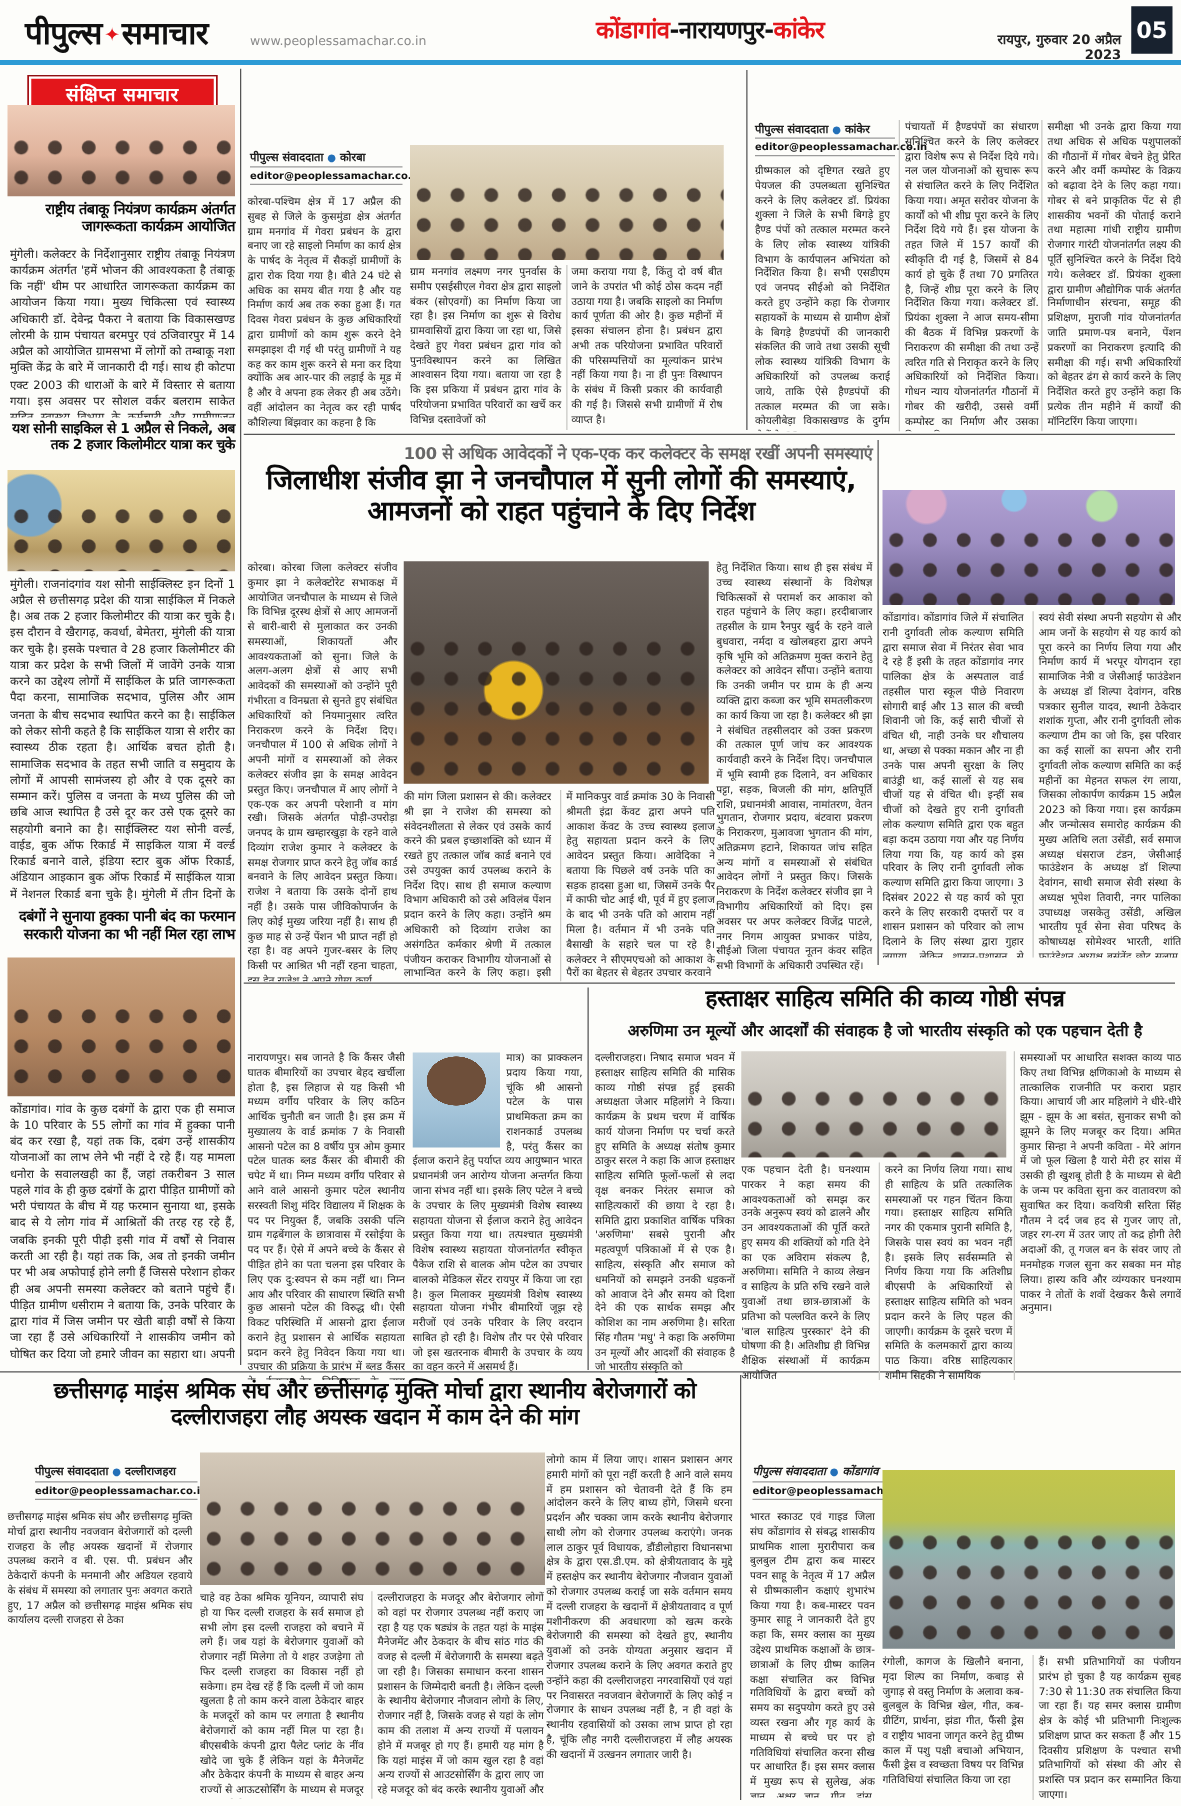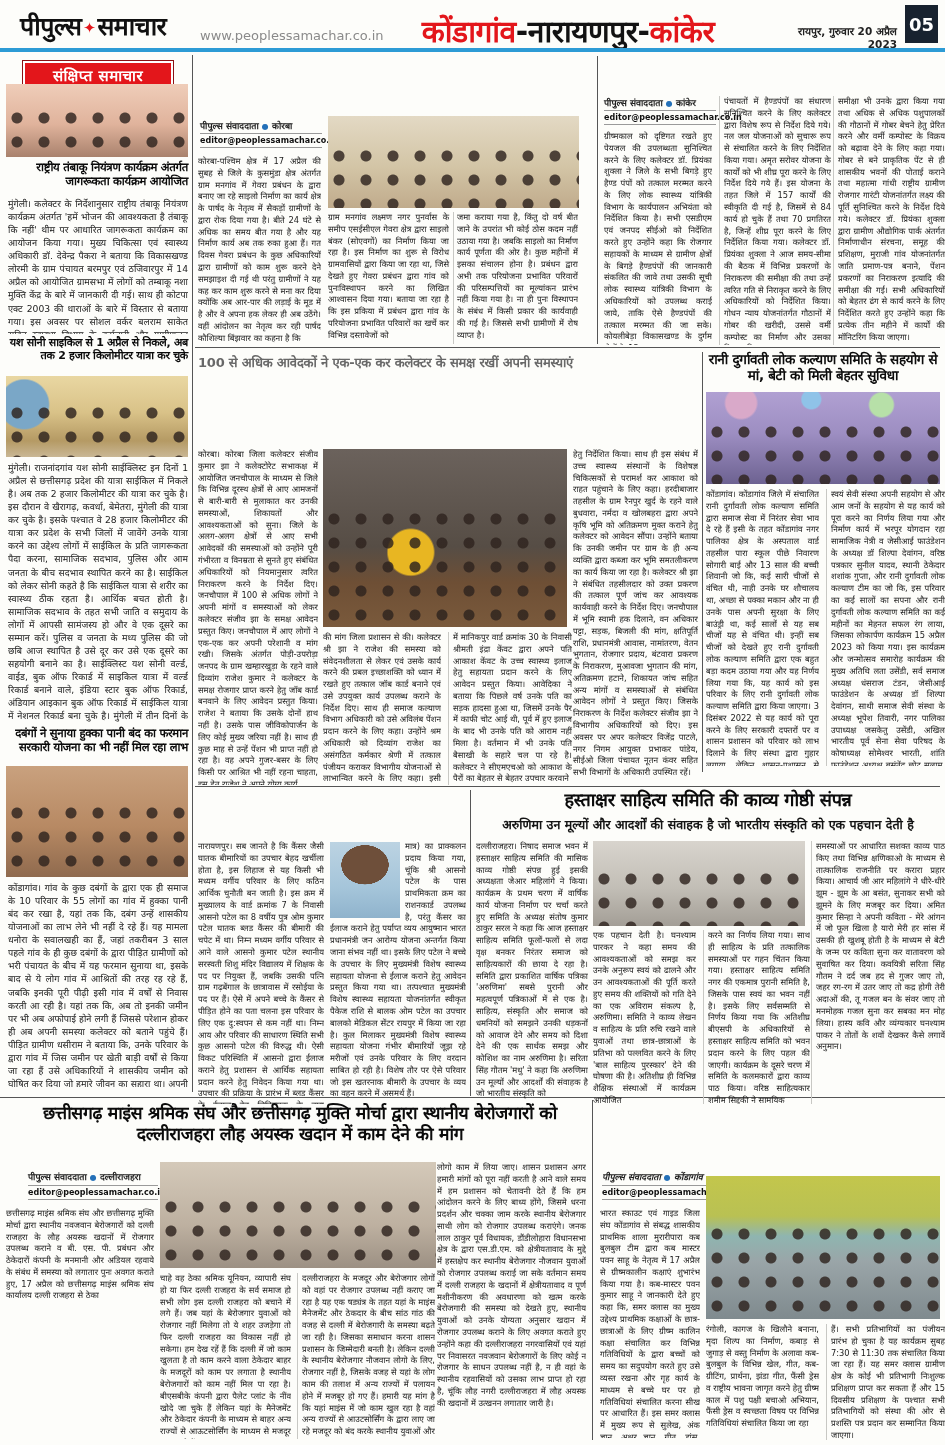--- a/index.html
+++ b/index.html
@@ -2,32 +2,32 @@
 <html><head>
 <meta charset="utf-8">
 <style>
   html,body{margin:0;padding:0;background:#e8e8e4;}
   #page{position:relative;width:945px;height:1445px;margin:0 auto;background:#fdfdfa;
         font-family:"DejaVu Sans",sans-serif;color:#1a1a1a;overflow:hidden;}
   .abs{position:absolute;}
   
   .logo{left:20px;top:8px;font-size:25px;font-weight:bold;letter-spacing:-0.5px;color:#101010;}
   .logo .mark{color:#e3161b;font-size:15px;vertical-align:middle;padding:0 2px;}
-  .site{left:200px;top:28px;font-size:13px;color:#8a8a8a;}
-  .region{left:408px;top:10px;width:320px;text-align:center;font-size:30px;font-weight:bold;color:#121212;letter-spacing:-0.5px;}
+  .site{left:200px;top:28px;font-size:10px;color:#8a8a8a;}
+  .region{left:408px;top:10px;width:320px;text-align:center;font-size:19px;font-weight:bold;color:#121212;letter-spacing:-0.5px;}
   .region .red{color:#e3161b;}
   .dateline{left:772px;top:24px;width:125px;font-size:10.5px;font-weight:bold;text-align:right;color:#222;}
   .pagenum{left:905px;top:5px;width:33px;height:38px;background:#18222f;color:#fff;font-size:18px;font-weight:bold;
            display:flex;align-items:center;justify-content:center;}
   .blue-rule{left:0;top:48px;width:945px;height:4px;background:#2d9bd5;}
   
   .vline{width:1px;background:#555;}
   .hline{height:1px;background:#555;}
   
-  .kicker{font-size:13px;font-weight:bold;color:#686868;text-align:left;letter-spacing:-0.2px;}
+  .kicker{font-size:13px;font-weight:bold;color:#686868;text-align:right;letter-spacing:-0.2px;}
   .headline{font-weight:bold;color:#0b0b0b;line-height:1.18;text-align:center;letter-spacing:-0.3px;}
   .hl-left{text-align:right;}
   .subhead{font-weight:bold;color:#141414;text-align:center;line-height:1.2;}
   .byline{font-size:9px;font-weight:bold;color:#1d1d1d;}
   .byline .bdot{color:#2470b8;font-size:8px;}
   .email{font-size:8px;font-weight:bold;color:#111;border-top:1px solid #9a9a9a;border-bottom:1px solid #9a9a9a;padding:2px 0;}
   .body-text{font-size:8.3px;line-height:1.42;text-align:justify;color:#1c1c1c;overflow:hidden;}
   .briefs-body{font-size:9.2px;}
   .sect-box{left:22px;top:60px;width:150px;height:27px;background:#e3161b;border:1.5px solid #8c1114;
             box-shadow:inset 0 0 0 2px #ffffff;color:#fff;font-size:15px;font-weight:bold;
@@ -103,27 +103,27 @@
 
   <div class="abs byline" style="left:604px;top:96px;width:112px;">
     <span>पीपुल्स संवाददाता</span> <span class="bdot">●</span> <span>कांकेर</span>
   </div>
   <div class="abs email" style="left:604px;top:110px;width:112px;">editor@peoplessamachar.co.in</div>
   <div class="abs body-text" style="left:604px;top:131px;width:108px;height:214px;">ग्रीष्मकाल को दृष्टिगत रखते हुए पेयजल की उपलब्धता सुनिश्चित करने के लिए कलेक्टर डॉ. प्रियंका शुक्ला ने जिले के सभी बिगड़े हुए हैण्ड पंपों को तत्काल मरम्मत करने के लिए लोक स्वास्थ्य यांत्रिकी विभाग के कार्यपालन अभियंता को निर्देशित किया है। सभी एसडीएम एवं जनपद सीईओ को निर्देशित करते हुए उन्होंने कहा कि रोजगार सहायकों के माध्यम से ग्रामीण क्षेत्रों के बिगड़े हैण्डपंपों की जानकारी संकलित की जावे तथा उसकी सूची लोक स्वास्थ्य यांत्रिकी विभाग के अधिकारियों को उपलब्ध कराई जाये, ताकि ऐसे हैण्डपंपों की तत्काल मरम्मत की जा सके। कोयलीबेड़ा विकासखण्ड के दुर्गम क्षेत्रों के 13 ग्राम</div>
   <div class="abs body-text" style="left:719px;top:96px;width:107px;height:249px;border-left:1px solid #c8c8c4;padding-left:4px;">पंचायतों में हैण्डपंपों का संधारण सुनिश्चित करने के लिए कलेक्टर द्वारा विशेष रूप से निर्देश दिये गये। नल जल योजनाओं को सुचारू रूप से संचालित करने के लिए निर्देशित किया गया। अमृत सरोवर योजना के कार्यों को भी शीघ्र पूरा करने के लिए निर्देश दिये गये हैं। इस योजना के तहत जिले में 157 कार्यों की स्वीकृति दी गई है, जिसमें से 84 कार्य हो चुके हैं तथा 70 प्रगतिरत है, जिन्हें शीघ्र पूरा करने के लिए निर्देशित किया गया। कलेक्टर डॉ. प्रियंका शुक्ला ने आज समय-सीमा की बैठक में विभिन्न प्रकरणों के निराकरण की समीक्षा की तथा उन्हें त्वरित गति से निराकृत करने के लिए अधिकारियों को निर्देशित किया। गोधन न्याय योजनांतर्गत गौठानों में गोबर की खरीदी, उससे वर्मी कम्पोस्ट का निर्माण और उसका विक्रय की</div>
   <div class="abs body-text" style="left:833px;top:96px;width:107px;height:249px;border-left:1px solid #c8c8c4;padding-left:4px;">समीक्षा भी उनके द्वारा किया गया तथा अधिक से अधिक पशुपालकों की गौठानों में गोबर बेचने हेतु प्रेरित करने और वर्मी कम्पोस्ट के विक्रय को बढ़ावा देने के लिए कहा गया। गोबर से बने प्राकृतिक पेंट से ही शासकीय भवनों की पोताई कराने तथा महात्मा गांधी राष्ट्रीय ग्रामीण रोजगार गारंटी योजनांतर्गत लक्ष्य की पूर्ति सुनिश्चित करने के निर्देश दिये गये। कलेक्टर डॉ. प्रियंका शुक्ला द्वारा ग्रामीण औद्योगिक पार्क अंतर्गत निर्माणाधीन संरचना, समूह की प्रशिक्षण, मुराजी गांव योजनांतर्गत जाति प्रमाण-पत्र बनाने, पेंशन प्रकरणों का निराकरण इत्यादि की समीक्षा की गई। सभी अधिकारियों को बेहतर ढंग से कार्य करने के लिए निर्देशित करते हुए उन्होंने कहा कि प्रत्येक तीन महीने में कार्यों की मॉनिटरिंग किया जाएगा।</div>
 
   <div class="abs kicker" style="left:198px;top:353px;width:500px;">100 से अधिक आवेदकों ने एक-एक कर कलेक्टर के समक्ष रखीं अपनी समस्याएं</div>
+  <div class="abs headline" style="left:198px;top:372px;width:502px;font-size:21.5px;">जिलाधीश संजीव झा ने जनचौपाल में सुनी लोगों की समस्याएं, आमजनों को राहत पहुंचाने के दिए निर्देश</div>
   <div class="abs body-text" style="left:198px;top:449px;width:120px;height:336px;">कोरबा। कोरबा जिला कलेक्टर संजीव कुमार झा ने कलेक्टोरेट सभाकक्ष में आयोजित जनचौपाल के माध्यम से जिले कि विभिन्न दूरस्थ क्षेत्रों से आए आमजनों से बारी-बारी से मुलाकात कर उनकी समस्याओं, शिकायतों और आवश्यकताओं को सुना। जिले के अलग-अलग क्षेत्रों से आए सभी आवेदकों की समस्याओं को उन्होंने पूरी गंभीरता व विनम्रता से सुनते हुए संबंधित अधिकारियों को नियमानुसार त्वरित निराकरण करने के निर्देश दिए। जनचौपाल में 100 से अधिक लोगों ने अपनी मांगों व समस्याओं को लेकर कलेक्टर संजीव झा के समक्ष आवेदन प्रस्तुत किए। जनचौपाल में आए लोगों ने एक-एक कर अपनी परेशानी व मांग रखी। जिसके अंतर्गत पोड़ी-उपरोड़ा जनपद के ग्राम खम्हारखुड़ा के रहने वाले दिव्यांग राजेश कुमार ने कलेक्टर के समक्ष रोजगार प्राप्त करने हेतु जॉब कार्ड बनवाने के लिए आवेदन प्रस्तुत किया। राजेश ने बताया कि उसके दोनों हाथ नहीं है। उसके पास जीविकोपार्जन के लिए कोई मुख्य जरिया नहीं है। साथ ही कुछ माह से उन्हें पेंशन भी प्राप्त नहीं हो रहा है। वह अपने गुजर-बसर के लिए किसी पर आश्रित भी नहीं रहना चाहता, इस हेतु राजेश ने अपने योग्य कार्य</div>
   <div class="photo crowd ph-chaupal" style="left:323px;top:449px;width:244px;height:178px;"></div>
   <div class="abs body-text" style="left:323px;top:632px;width:118px;height:153px;">की मांग जिला प्रशासन से की। कलेक्टर श्री झा ने राजेश की समस्या को संवेदनशीलता से लेकर एवं उसके कार्य करने की प्रबल इच्छाशक्ति को ध्यान में रखते हुए तत्काल जॉब कार्ड बनाने एवं उसे उपयुक्त कार्य उपलब्ध कराने के निर्देश दिए। साथ ही समाज कल्याण विभाग अधिकारी को उसे अविलंब पेंशन प्रदान करने के लिए कहा। उन्होंने श्रम अधिकारी को दिव्यांग राजेश का असंगठित कर्मकार श्रेणी में तत्काल पंजीयन कराकर विभागीय योजनाओं से लाभान्वित करने के लिए कहा। इसी कड़ी</div>
   <div class="abs body-text" style="left:448px;top:632px;width:119px;height:153px;border-left:1px solid #c8c8c4;padding-left:4px;">में मानिकपुर वार्ड क्रमांक 30 के निवासी श्रीमती इंद्रा केंवट द्वारा अपने पति आकाश केंवट के उच्च स्वास्थ्य इलाज हेतु सहायता प्रदान करने के लिए आवेदन प्रस्तुत किया। आवेदिका ने बताया कि पिछले वर्ष उनके पति का सड़क हादसा हुआ था, जिसमें उनके पैर में काफी चोट आई थी, पूर्व में हुए इलाज के बाद भी उनके पति को आराम नहीं मिला है। वर्तमान में भी उनके पति बैसाखी के सहारे चल पा रहे है। कलेक्टर ने सीएमएचओ को आकाश के पैरों का बेहतर से बेहतर उपचार करवाने</div>
   <div class="abs body-text" style="left:573px;top:449px;width:125px;height:336px;">हेतु निर्देशित किया। साथ ही इस संबंध में उच्च स्वास्थ्य संस्थानों के विशेषज्ञ चिकित्सकों से परामर्श कर आकाश को राहत पहुंचाने के लिए कहा। हरदीबाजार तहसील के ग्राम रैनपुर खुर्द के रहने वाले बुधवारा, नर्मदा व खोलबहरा द्वारा अपने कृषि भूमि को अतिक्रमण मुक्त कराने हेतु कलेक्टर को आवेदन सौंपा। उन्होंने बताया कि उनकी जमीन पर ग्राम के ही अन्य व्यक्ति द्वारा कब्जा कर भूमि समतलीकरण का कार्य किया जा रहा है। कलेक्टर श्री झा ने संबंधित तहसीलदार को उक्त प्रकरण की तत्काल पूर्ण जांच कर आवश्यक कार्यवाही करने के निर्देश दिए। जनचौपाल में भूमि स्वामी हक दिलाने, वन अधिकार पट्टा, सड़क, बिजली की मांग, क्षतिपूर्ति राशि, प्रधानमंत्री आवास, नामांतरण, वेतन भुगतान, रोजगार प्रदाय, बंटवारा प्रकरण के निराकरण, मुआवजा भुगतान की मांग, अतिक्रमण हटाने, शिकायत जांच सहित अन्य मांगों व समस्याओं से संबंधित आवेदन लोगों ने प्रस्तुत किए। जिसके निराकरण के निर्देश कलेक्टर संजीव झा ने विभागीय अधिकारियों को दिए। इस अवसर पर अपर कलेक्टर विजेंद्र पाटले, नगर निगम आयुक्त प्रभाकर पांडेय, सीईओ जिला पंचायत नूतन कंवर सहित सभी विभागों के अधिकारी उपस्थित रहें।</div>
 
-  <div class="abs headline" style="left:706px;top:352px;width:234px;font-size:13.5px;">रानी दुर्गावती लोक कल्याण समिति के सहयोग से मां, बेटी को मिली बेहतर सुविधा</div>
   <div class="photo crowd ph-rani" style="left:706px;top:392px;width:234px;height:92px;"></div>
   <div class="abs body-text" style="left:706px;top:489px;width:113px;height:277px;">कोंडागांव। कोंडागांव जिले में संचालित रानी दुर्गावती लोक कल्याण समिति द्वारा समाज सेवा में निरंतर सेवा भाव दे रहे हैं इसी के तहत कोंडागांव नगर पालिका क्षेत्र के अस्पताल वार्ड तहसील पारा स्कूल पीछे निवारण सोगारी बाई और 13 साल की बच्ची शिवानी जो कि, कई सारी चीजों से वंचित थी, नाही उनके घर शौचालय था, अच्छा से पक्का मकान और ना ही उनके पास अपनी सुरक्षा के लिए बाउंड्री था, कई सालों से यह सब चीजों यह से वंचित थी। इन्हीं सब चीजों को देखते हुए रानी दुर्गावती लोक कल्याण समिति द्वारा एक बहुत बड़ा कदम उठाया गया और यह निर्णय लिया गया कि, यह कार्य को इस परिवार के लिए रानी दुर्गावती लोक कल्याण समिति द्वारा किया जाएगा। 3 दिसंबर 2022 से यह कार्य को पूरा करने के लिए सरकारी दफ्तरों पर व शासन प्रशासन को परिवार को लाभ दिलाने के लिए संस्था द्वारा गुहार लगाया, लेकिन शासन-प्रशासन से किसी तरह की सहयोग नहीं मिलने से</div>
   <div class="abs body-text" style="left:826px;top:489px;width:114px;height:277px;border-left:1px solid #c8c8c4;padding-left:4px;">स्वयं सेवी संस्था अपनी सहयोग से और आम जनों के सहयोग से यह कार्य को पूरा करने का निर्णय लिया गया और निर्माण कार्य में भरपूर योगदान रहा सामाजिक नेत्री व जेसीआई फाउंडेशन के अध्यक्ष डॉ शिल्पा देवांगन, वरिष्ठ पत्रकार सुनील यादव, स्थानी ठेकेदार शशांक गुप्ता, और रानी दुर्गावती लोक कल्याण टीम का जो कि, इस परिवार का कई सालों का सपना और रानी दुर्गावती लोक कल्याण समिति का कई महीनों का मेहनत सफल रंग लाया, जिसका लोकार्पण कार्यक्रम 15 अप्रैल 2023 को किया गया। इस कार्यक्रम और जन्मोत्सव समारोह कार्यक्रम की मुख्य अतिथि लता उसेंडी, सर्व समाज अध्यक्ष धंसराज टंडन, जेसीआई फाउंडेशन के अध्यक्ष डॉ शिल्पा देवांगन, साथी समाज सेवी संस्था के अध्यक्ष भूपेश तिवारी, नगर पालिका उपाध्यक्ष जसकेतु उसेंडी, अखिल भारतीय पूर्व सेना सेवा परिषद के कोषाध्यक्ष सोमेश्वर भारती, शांति फाउंडेशन अध्यक्ष बसंतेंद्र छोटू सलाम, भाजपा जिला अध्यक्ष दीपेश अरोरा।</div>
 
   <div class="abs body-text" style="left:198px;top:841px;width:126px;height:263px;">नारायणपुर। सब जानते है कि कैंसर जैसी घातक बीमारियों का उपचार बेहद खर्चीला होता है, इस लिहाज से यह किसी भी मध्यम वर्गीय परिवार के लिए कठिन आर्थिक चुनौती बन जाती है। इस क्रम में मुख्यालय के वार्ड क्रमांक 7 के निवासी आसनो पटेल का 8 वर्षीय पुत्र ओम कुमार पटेल घातक ब्लड कैंसर की बीमारी की चपेट में था। निम्न मध्यम वर्गीय परिवार से आने वाले आसनो कुमार पटेल स्थानीय सरस्वती शिशु मंदिर विद्यालय में शिक्षक के पद पर नियुक्त हैं, जबकि उसकी पत्नि ग्राम गढ़बेंगाल के छात्रावास में रसोईया के पद पर हैं। ऐसे में अपने बच्चे के कैंसर से पीड़ित होने का पता चलना इस परिवार के लिए एक दु:स्वपन से कम नहीं था। निम्न आय और परिवार की साधारण स्थिति सभी कुछ आसनो पटेल की विरुद्ध थी। ऐसी विकट परिस्थिति में आसनो द्वारा ईलाज कराने हेतु प्रशासन से आर्थिक सहायता प्रदान करने हेतु निवेदन किया गया था। उपचार की प्रक्रिया के प्रारंभ में ब्लड कैंसर के ईलाज हेतु चिकित्सक के द्वारा अनुमानित राशि 2500000.00 रूपये (पच्चीस लाख रूपये</div>
   <div class="abs body-text" style="left:330px;top:841px;width:136px;height:263px;">
     <div class="photo ph-child ph-float"></div><span>मात्र) का प्राक्कलन प्रदाय किया गया, चूंकि श्री आसनो पटेल के पास प्राथमिकता क्रम का राशनकार्ड उपलब्ध है, परंतु कैंसर का ईलाज कराने हेतु पर्याप्त व्यय आयुष्मान भारत प्रधानमंत्री जन आरोग्य योजना अन्तर्गत किया जाना संभव नहीं था। इसके लिए पटेल ने बच्चे के उपचार के लिए मुख्यमंत्री विशेष स्वास्थ्य सहायता योजना से ईलाज कराने हेतु आवेदन प्रस्तुत किया गया था। तत्पश्चात मुख्यमंत्री विशेष स्वास्थ्य सहायता योजनांतर्गत स्वीकृत पैकेज राशि से बालक ओम पटेल का उपचार बालको मेडिकल सेंटर रायपुर में किया जा रहा है। कुल मिलाकर मुख्यमंत्री विशेष स्वास्थ्य सहायता योजना गंभीर बीमारियों जूझ रहे मरीजों एवं उनके परिवार के लिए वरदान साबित हो रही है। विशेष तौर पर ऐसे परिवार जो इस खतरनाक बीमारी के उपचार के व्यय का वहन करने में असमर्थ हैं।</span>
   </div>
 
   <div class="abs subhead" style="left:476px;top:817px;width:464px;font-size:12.5px;">अरुणिमा उन मूल्यों और आदर्शों की संवाहक है जो भारतीय संस्कृति को एक पहचान देती है</div>

